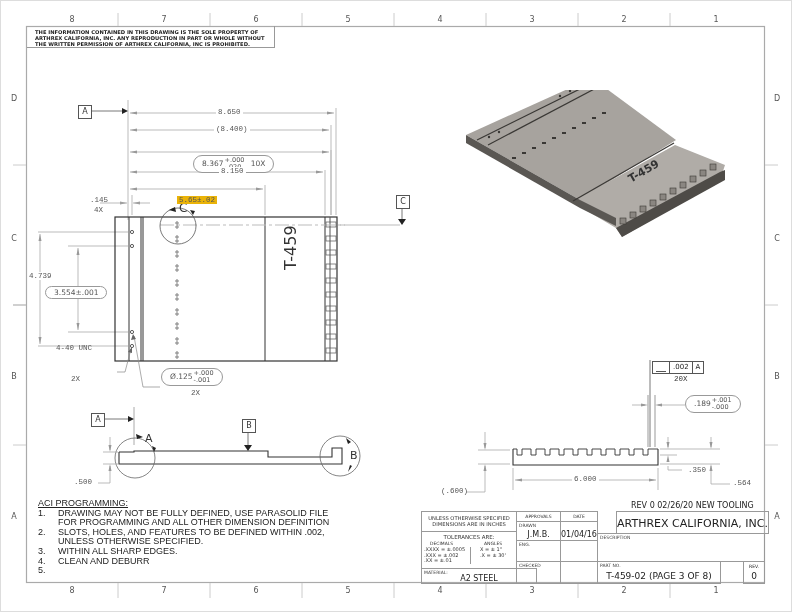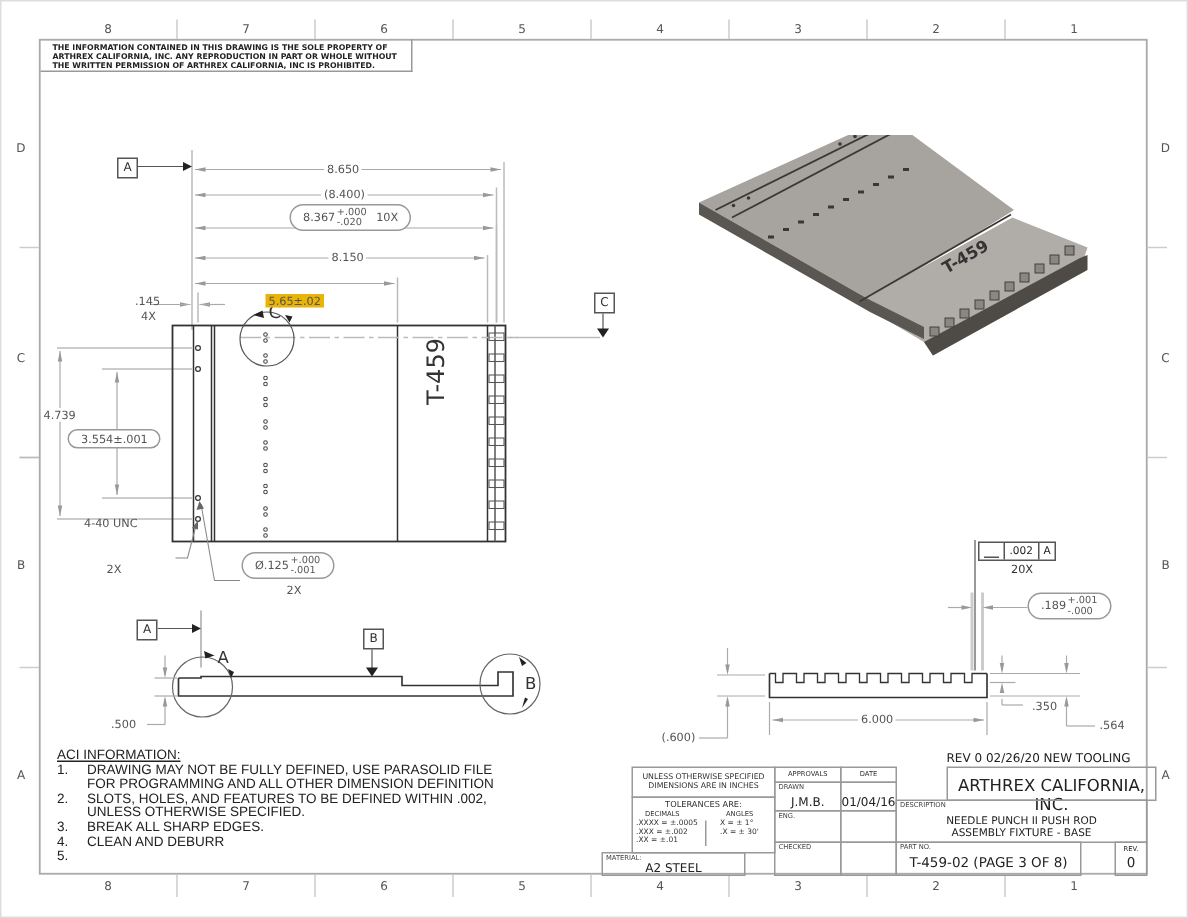--- a/index.html
+++ b/index.html
@@ -1,20 +1,20 @@
 <!DOCTYPE html>
 <html><head>
 <meta charset="utf-8">
 <style>
   html, body { margin:0; padding:0; background:#ffffff; }
   body { width:792px; height:612px; position:relative; overflow:hidden; font-family:"DejaVu Sans", sans-serif; color:#222; }
   .abs { position:absolute; }
   .zone { position:absolute; font-size:8px; color:#555; text-align:center; width:20px; }
   .notice { position:absolute; left:27px; top:26px; width:248px; height:22px; border:1px solid #999; border-top:none; border-left:none; font-size:5.2px; line-height:6px; padding:3px 0 0 8px; box-sizing:border-box; font-weight:bold; color:#222; }
-  .dim { position:absolute; font-size:7.5px; color:#555; white-space:nowrap; }
+  .dim { position:absolute; font-size:7.5px; color:#555; white-space:nowrap;font-family:Liberation Mono, monospace; }
   .dimbox { position:absolute; font-size:7.5px; color:#555; border:1px solid #999; border-radius:10px; padding:1px 8px; white-space:nowrap; background:#fff; }
   .tol { display:inline-block; vertical-align:middle; font-size:6.5px; line-height:7px; text-align:left; margin-left:1px; }
   .datum { position:absolute; width:12px; height:12px; border:1px solid #555; font-size:8px; text-align:center; line-height:12px; color:#333; background:#fff; }
   .req { position:absolute; left:38px; top:499px; font-family:"Liberation Sans", sans-serif; font-size:9px; line-height:9.6px; color:#222; }
   .req .title { text-decoration:underline; }
   .req ol { margin:0; padding:0; list-style:none; }
   .req li { display:flex; }
   .req li .n { width:20px; flex:none; }
   .tbcell { position:absolute; border:1px solid #999; box-sizing:border-box; font-size:5px; color:#333; }
   .lbl { position:absolute; font-size:4.5px; color:#444; left:2px; top:1px; }
@@ -204,21 +204,21 @@
   <polyline points="160,387 143,387 134,336" fill="none" stroke="#888" stroke-width="0.7"></polyline>
   <polygon points="133,334 131,340 136,339" fill="#666"></polygon>
 </svg>
 
 <div class="datum" style="left:78px;top:105px">A</div>
 <div class="datum" style="left:396px;top:195px">C</div>
 <div class="abs" style="left:179px;top:201px;font-size:12px;color:#333">C</div>
 
 <div class="dim" style="left:216px;top:108px;background:#fff;padding:0 2px">8.650</div>
 <div class="dim" style="left:214px;top:125px;background:#fff;padding:0 2px">(8.400)</div>
-<div class="dimbox" style="left:193px;top:136px">
+<div class="dimbox" style="left:193px;top:155px">
   <span>8.367</span><span class="tol"><span>+.000</span><br><span>-.020</span></span>
   <span style="margin-left:4px">10X</span>
 </div>
 <div class="dim" style="left:219px;top:167px;background:#fff;padding:0 2px">8.150</div>
 <div class="dim" style="left:177px;top:196px;background:#eab308;padding:0 2px"><span>5.65</span><span>±.02</span></div>
 <div class="dim" style="left:90px;top:196px">.145</div>
 <div class="dim" style="left:94px;top:206px">4X</div>
 <div class="dim" style="left:29px;top:272px;background:#fff">4.739</div>
 <div class="dimbox" style="left:45px;top:286px"><span>3.554</span><span>±.001</span></div>
 <div class="dim" style="left:56px;top:344px">4-40 UNC</div>
@@ -351,33 +351,33 @@
 <div class="dim" style="left:674px;top:375px;color:#333">20X</div>
 <div class="dimbox" style="left:685px;top:395px">
   <span>.189</span><span class="tol"><span>+.001</span><br><span>-.000</span></span>
 </div>
 <div class="dim" style="left:572px;top:475px;background:#fff;padding:0 2px">6.000</div>
 <div class="dim" style="left:441px;top:487px">(.600)</div>
 <div class="dim" style="left:688px;top:466px">.350</div>
 <div class="dim" style="left:733px;top:479px">.564</div>
 
 <div class="req">
-  <div class="title">ACI INFORMATION:</div>
+  <div class="title">ACI PROGRAMMING:</div>
   <ol>
     <li>
         <span class="n">1.</span>
         <span><span>DRAWING MAY NOT BE FULLY DEFINED, USE PARASOLID FILE</span><br><span>FOR PROGRAMMING AND ALL OTHER DIMENSION DEFINITION</span></span>
       </li>
     <li>
         <span class="n">2.</span>
         <span><span>SLOTS, HOLES, AND FEATURES TO BE DEFINED WITHIN .002,</span><br><span>UNLESS OTHERWISE SPECIFIED.</span></span>
       </li>
     <li>
         <span class="n">3.</span>
-        <span>BREAK ALL SHARP EDGES.</span>
+        <span>WITHIN ALL SHARP EDGES.</span>
       </li>
     <li>
         <span class="n">4.</span>
         <span>CLEAN AND DEBURR</span>
       </li>
     <li>
         <span class="n">5.</span>
       </li>
   </ol>
 </div>
@@ -396,21 +396,21 @@
     <div>.XXXX = ±.0005</div>
     <div>.XXX  = ±.002</div>
     <div>.XX   = ±.01</div>
   </div>
   <div style="position:absolute;top:15px;left:48px;bottom:4px;border-left:1px solid #999"></div>
   <div style="position:absolute;top:15px;left:58px;font-size:5px;line-height:5.5px">
     <div>X = ± 1°</div>
     <div>.X = ± 30'</div>
   </div>
 </div>
-<div class="tbcell" style="left:401px;top:568px;width:96px;height:16px">
+<div class="tbcell" style="left:421px;top:568px;width:116px;height:16px">
   <span class="lbl">MATERIAL:</span>
   <div class="big" style="top:5px;font-size:8px">A2 STEEL</div>
 </div>
 
 <div class="tbcell" style="left:516px;top:511px;width:45px;height:11px;text-align:center;font-size:4.5px;line-height:10px">APPROVALS</div>
 <div class="tbcell" style="left:560px;top:511px;width:38px;height:11px;text-align:center;font-size:4.5px;line-height:10px">DATE</div>
 <div class="tbcell" style="left:516px;top:521px;width:45px;height:20px">
   <span class="lbl">DRAWN</span>
   <div class="big" style="top:8px;font-size:8px">J.M.B.</div>
 </div>
@@ -419,29 +419,25 @@
 </div>
 <div class="tbcell" style="left:516px;top:540px;width:45px;height:22px">
   <span class="lbl">ENG.</span>
 </div>
 <div class="tbcell" style="left:560px;top:540px;width:38px;height:22px"></div>
 <div class="tbcell" style="left:516px;top:561px;width:45px;height:23px">
   <span class="lbl">CHECKED</span>
 </div>
 <div class="tbcell" style="left:560px;top:561px;width:38px;height:23px"></div>
 
-<div class="tbcell" style="left:631px;top:511px;width:140px;height:23px">
+<div class="tbcell" style="left:616px;top:511px;width:153px;height:23px">
   <div class="big" style="top:5px;font-size:11px">ARTHREX CALIFORNIA, INC.</div>
 </div>
 <div class="tbcell" style="left:597px;top:533px;width:168px;height:29px">
   <span class="lbl">DESCRIPTION</span>
-  <div class="big" style="top:9px;font-size:7px;line-height:8px">
-    <div>NEEDLE PUNCH II PUSH ROD</div>
-    <div>ASSEMBLY FIXTURE - BASE</div>
-  </div>
 </div>
 <div class="tbcell" style="left:597px;top:561px;width:124px;height:23px">
   <span class="lbl">PART NO.</span>
   <div class="big" style="top:9px;font-size:9px">T-459-02 (PAGE 3 OF 8)</div>
 </div>
 <div class="tbcell" style="left:743px;top:561px;width:22px;height:23px">
   <div class="big" style="top:2px;font-size:4.5px">REV.</div>
   <div class="big" style="top:9px;font-size:9px">0</div>
 </div>
 

